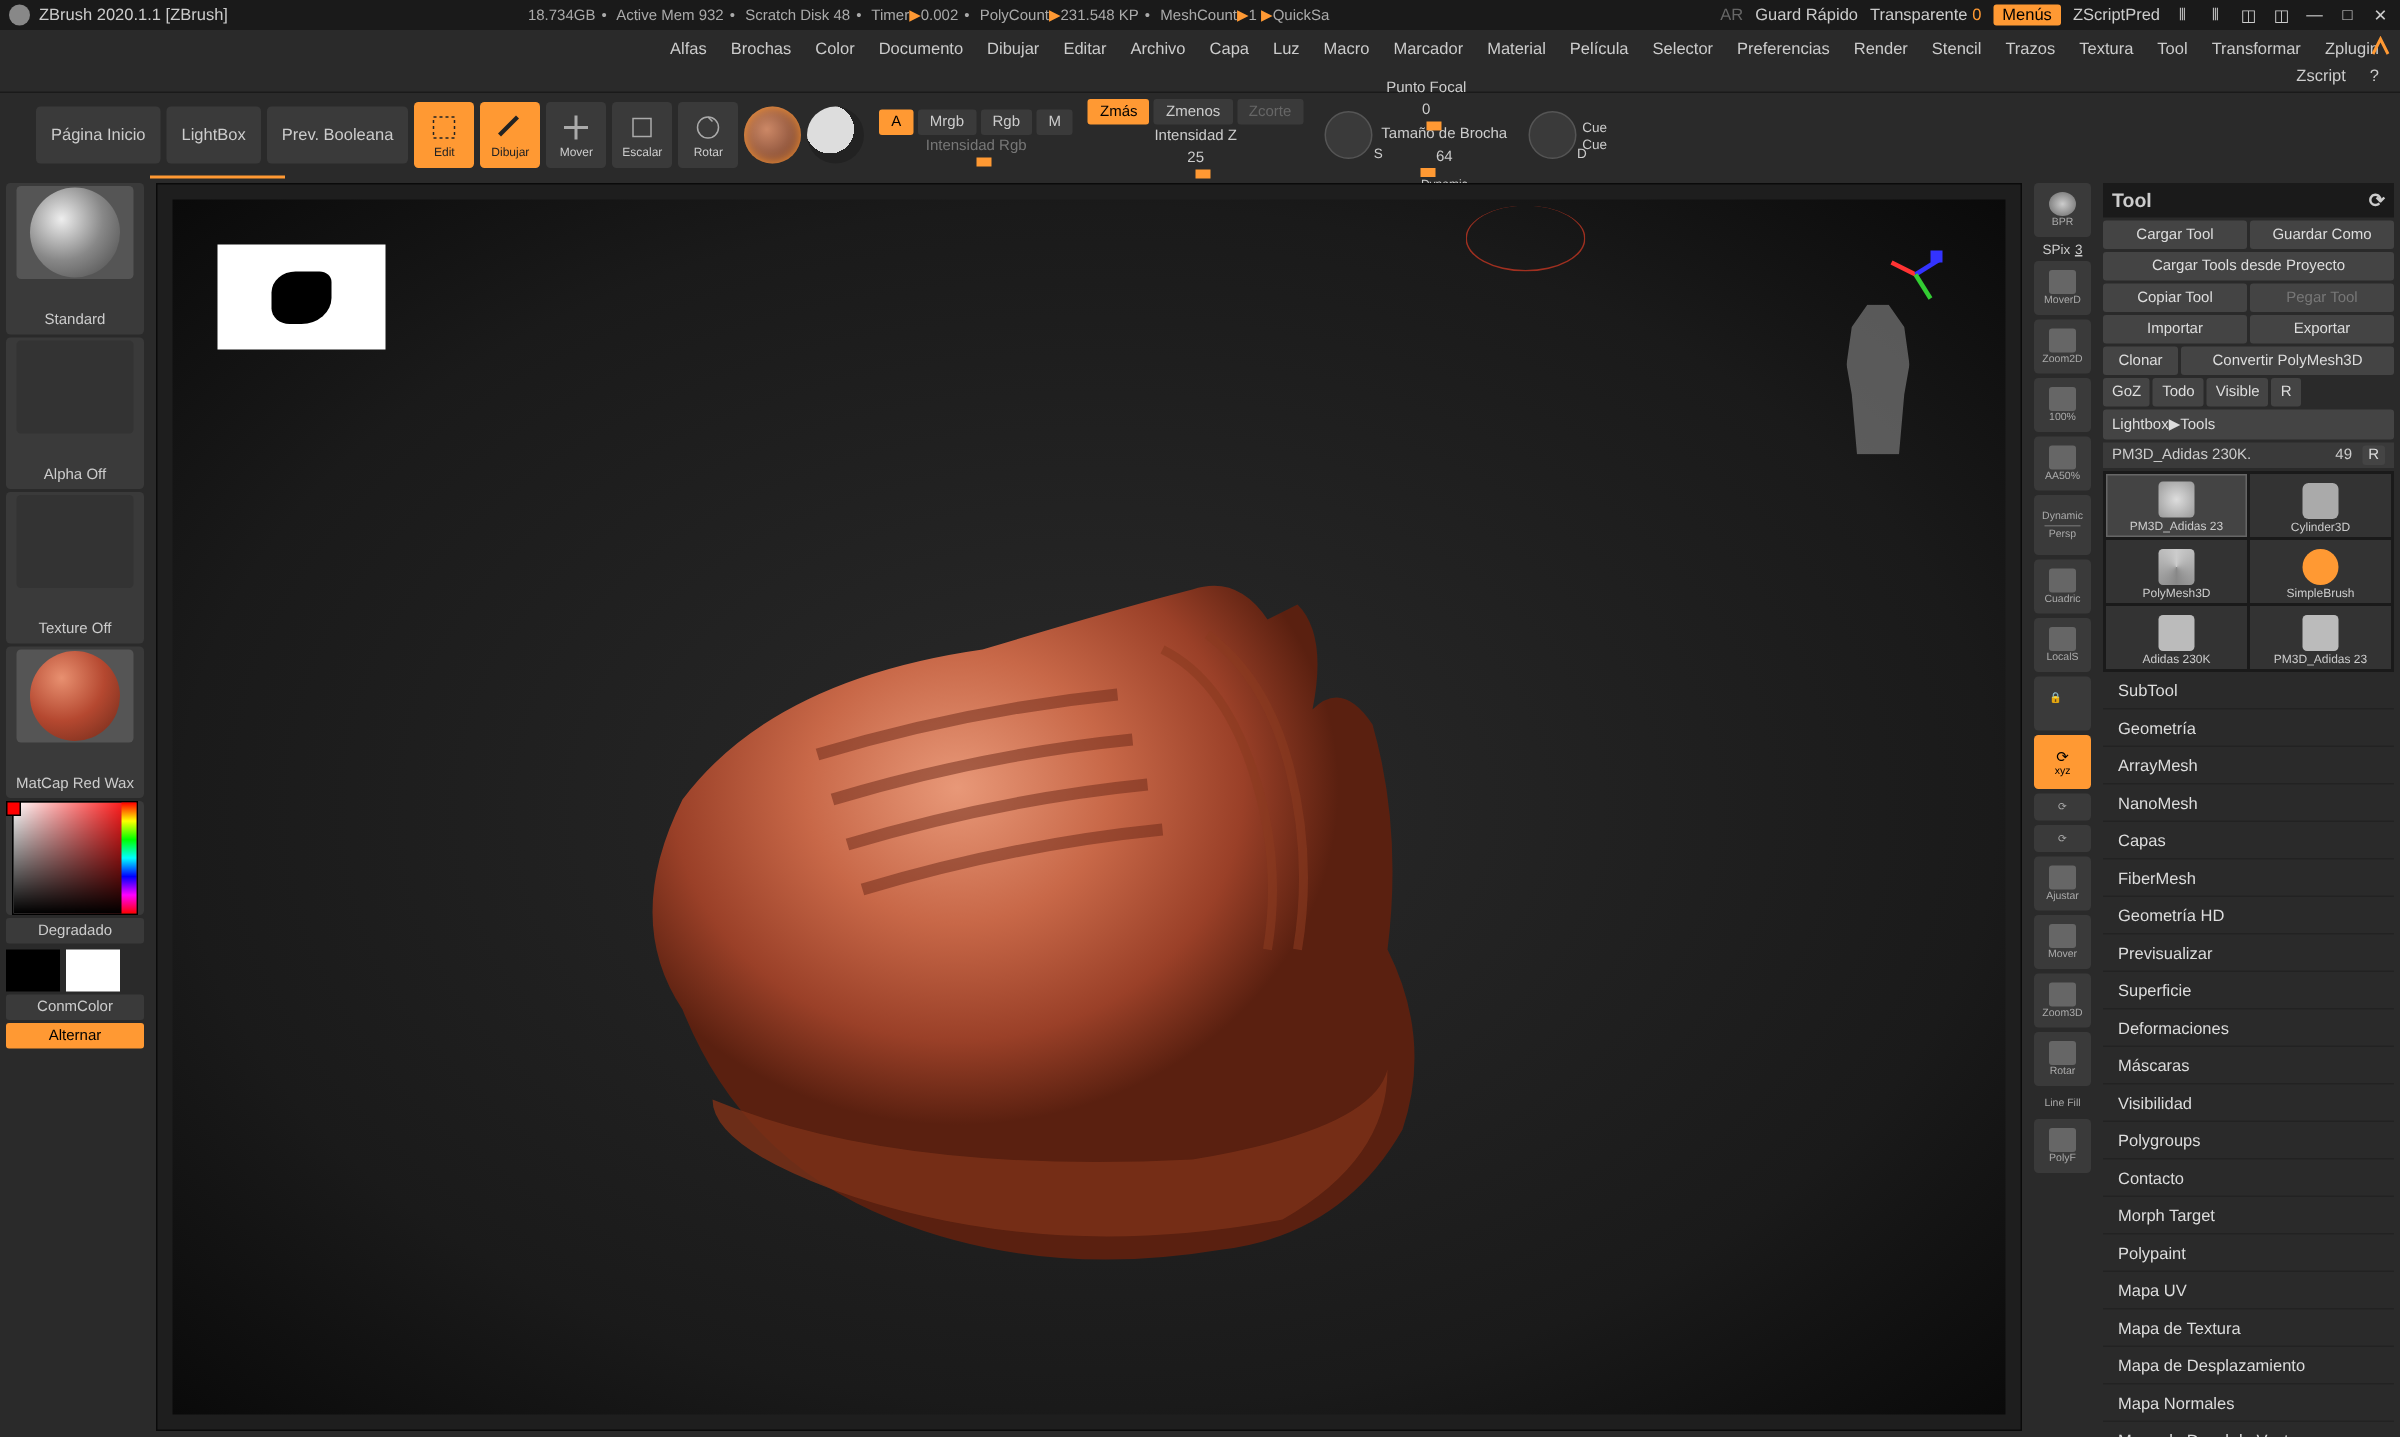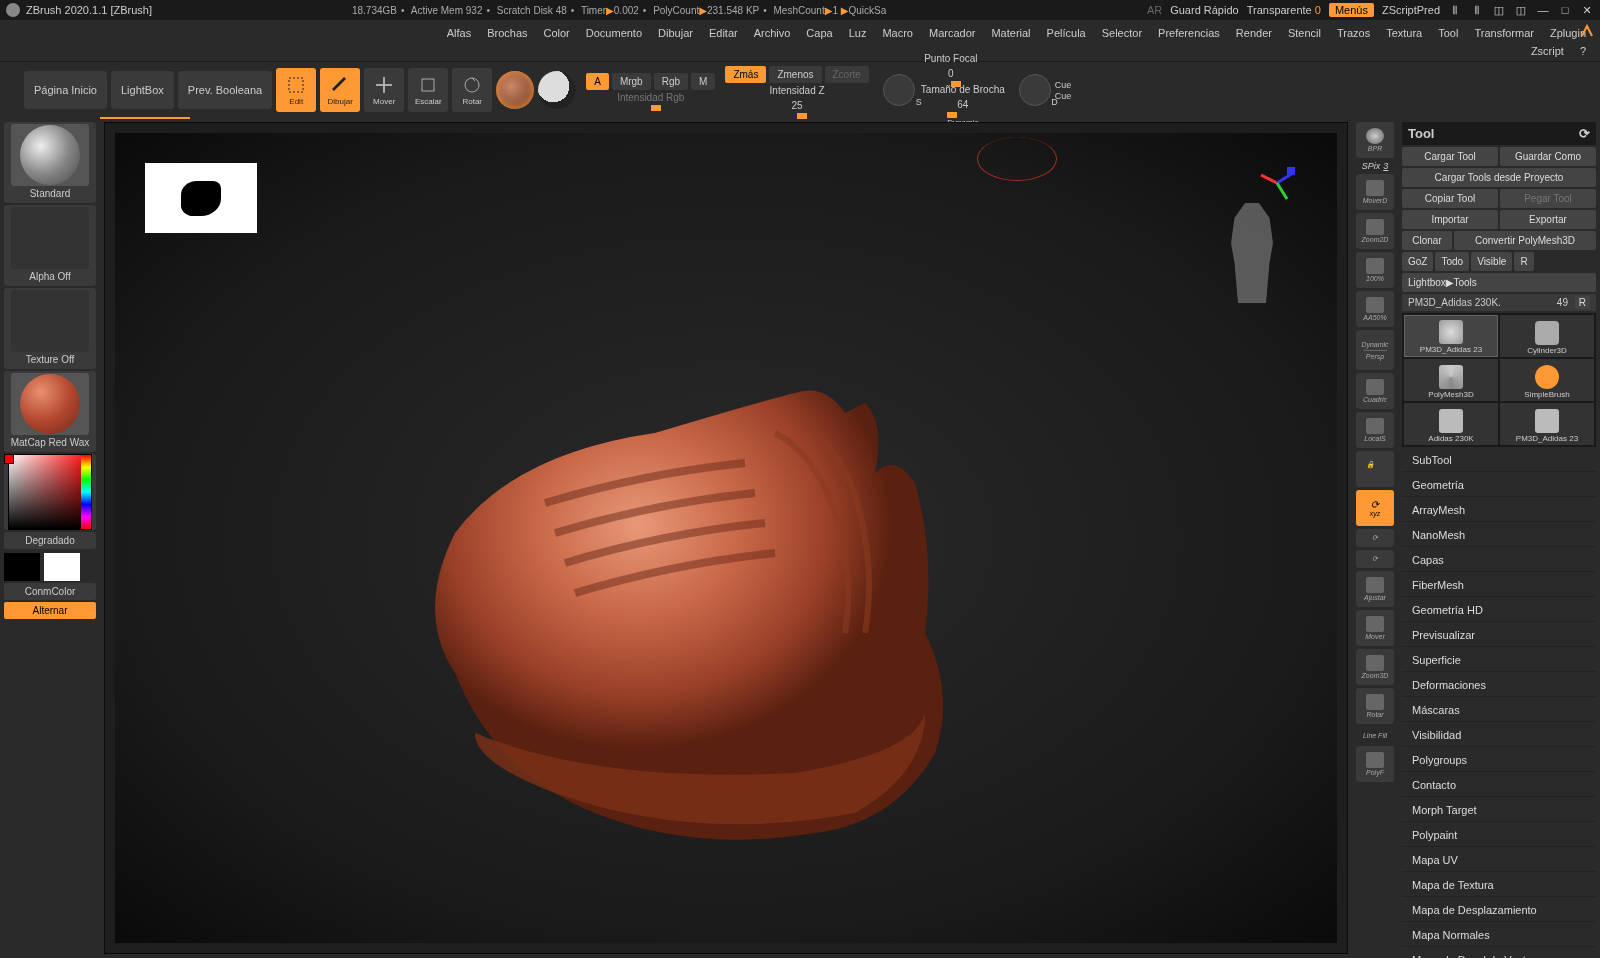--- a/index.html
+++ b/index.html
@@ -37,21 +37,21 @@
 .toolbar .knob { width: 32px; height: 32px; border-radius: 50%; background: #3a3a3a; border: 1px solid #555; position: relative; }
 .toolbar .knobgroup { display: flex; flex-direction: column; align-items: flex-start; font-size: 9px; gap: 1px; }
 
 
 .main { display: flex; height: calc(100% - 118px); }
 
 
 .left-shelf { width: 100px; background: #2a2a2a; padding: 4px; display: flex; flex-direction: column; gap: 2px; }
 .shelf-item { background: #3a3a3a; border-radius: 3px; display: flex; flex-direction: column; align-items: center; padding: 2px; }
 .shelf-thumb { width: 78px; height: 62px; background: #555; border-radius: 3px; display: flex; align-items: center; justify-content: center; }
-.shelf-label { font-size: 10px; padding: 2px; color: #ccc; }
+.shelf-label { font-size: 10px; padding: 2px; color: #ccc; margin-top: 20px; }
 .brush-sphere { width: 60px; height: 60px; border-radius: 50%; background: radial-gradient(circle at 35% 35%, #eee, #888, #444); }
 .dots-pattern { width: 60px; height: 50px; position: relative; }
 .dots-pattern span { position: absolute; border-radius: 50%; background: #fff; }
 .material-sphere { width: 60px; height: 60px; border-radius: 50%; background: radial-gradient(circle at 35% 30%, #e89070, #b54830, #6a2818); }
 .color-picker { width: 84px; height: 76px; background: linear-gradient(to right, #fff, #f00), linear-gradient(to bottom, transparent, #000); background-blend-mode: multiply; position: relative; border: 1px solid #000; }
 .hue-bar { position: absolute; right: 0; top: 0; width: 10px; height: 100%; background: linear-gradient(to bottom, #f00, #ff0, #0f0, #0ff, #00f, #f0f, #f00); }
 .color-swatches { display: flex; gap: 4px; margin-top: 2px; }
 .swatch { width: 36px; height: 28px; }
 .shelf-btn { padding: 3px; text-align: center; background: #3a3a3a; font-size: 10px; cursor: pointer; border-radius: 2px; }
 .shelf-btn.orange { background: #ff9933; color: #000; }
@@ -60,21 +60,21 @@
 .canvas-area { flex: 1; background: #1e1e1e; position: relative; margin: 4px; border: 1px solid #0a0a0a; }
 .canvas-inner { position: absolute; inset: 10px; background: radial-gradient(ellipse at center, #2a2a2a 0%, #1a1a1a 70%, #0a0a0a 100%); }
 .shoe { position: absolute; left: 280px; top: 220px; width: 580px; height: 500px; }
 .thumb-preview { position: absolute; left: 30px; top: 30px; width: 112px; height: 70px; background: #fff; display: flex; align-items: center; justify-content: center; }
 .thumb-preview .silh { width: 40px; height: 35px; background: #000; border-radius: 40% 20% 50% 30%; }
 .gizmo { position: absolute; right: 40px; top: 30px; width: 40px; height: 40px; }
 .head-ref { position: absolute; right: 50px; top: 70px; width: 70px; height: 100px; background: #888; clip-path: polygon(40% 0, 60% 0, 75% 15%, 80% 40%, 75% 60%, 70% 100%, 30% 100%, 25% 60%, 20% 40%, 25% 15%); opacity: 0.6; }
 .red-circle { position: absolute; right: 280px; top: 4px; width: 80px; height: 44px; border: 1px solid #a03020; border-radius: 50%; border-top: none; }
 
 
-.vptools { width: 46px; background: #2a2a2a; padding: 4px 2px; display: flex; flex-direction: column; gap: 3px; align-items: center; font-style: italic; }
+.vptools { width: 46px; background: #2a2a2a; padding: 4px 2px; display: flex; flex-direction: column; gap: 3px; align-items: center; }
 .vpbtn { width: 38px; height: 36px; background: #3a3a3a; border-radius: 3px; display: flex; flex-direction: column; align-items: center; justify-content: center; font-size: 7px; cursor: pointer; color: #aaa; }
 .vpbtn.active { background: #ff9933; color: #000; }
 .vpbtn .vico { width: 18px; height: 16px; margin-bottom: 1px; background: #666; border-radius: 2px; }
 
 
 .right-panel { width: 202px; background: #2a2a2a; padding: 4px; display: flex; flex-direction: column; gap: 2px; overflow-y: auto; }
 .panel-header { display: flex; align-items: center; justify-content: space-between; padding: 4px 6px; background: #1a1a1a; font-size: 13px; font-weight: bold; }
 .panel-row { display: flex; gap: 2px; }
 .pbtn { flex: 1; background: #444; padding: 4px 6px; font-size: 10px; text-align: center; border-radius: 2px; cursor: pointer; color: #ddd; }
 .pbtn.dim { color: #777; }

